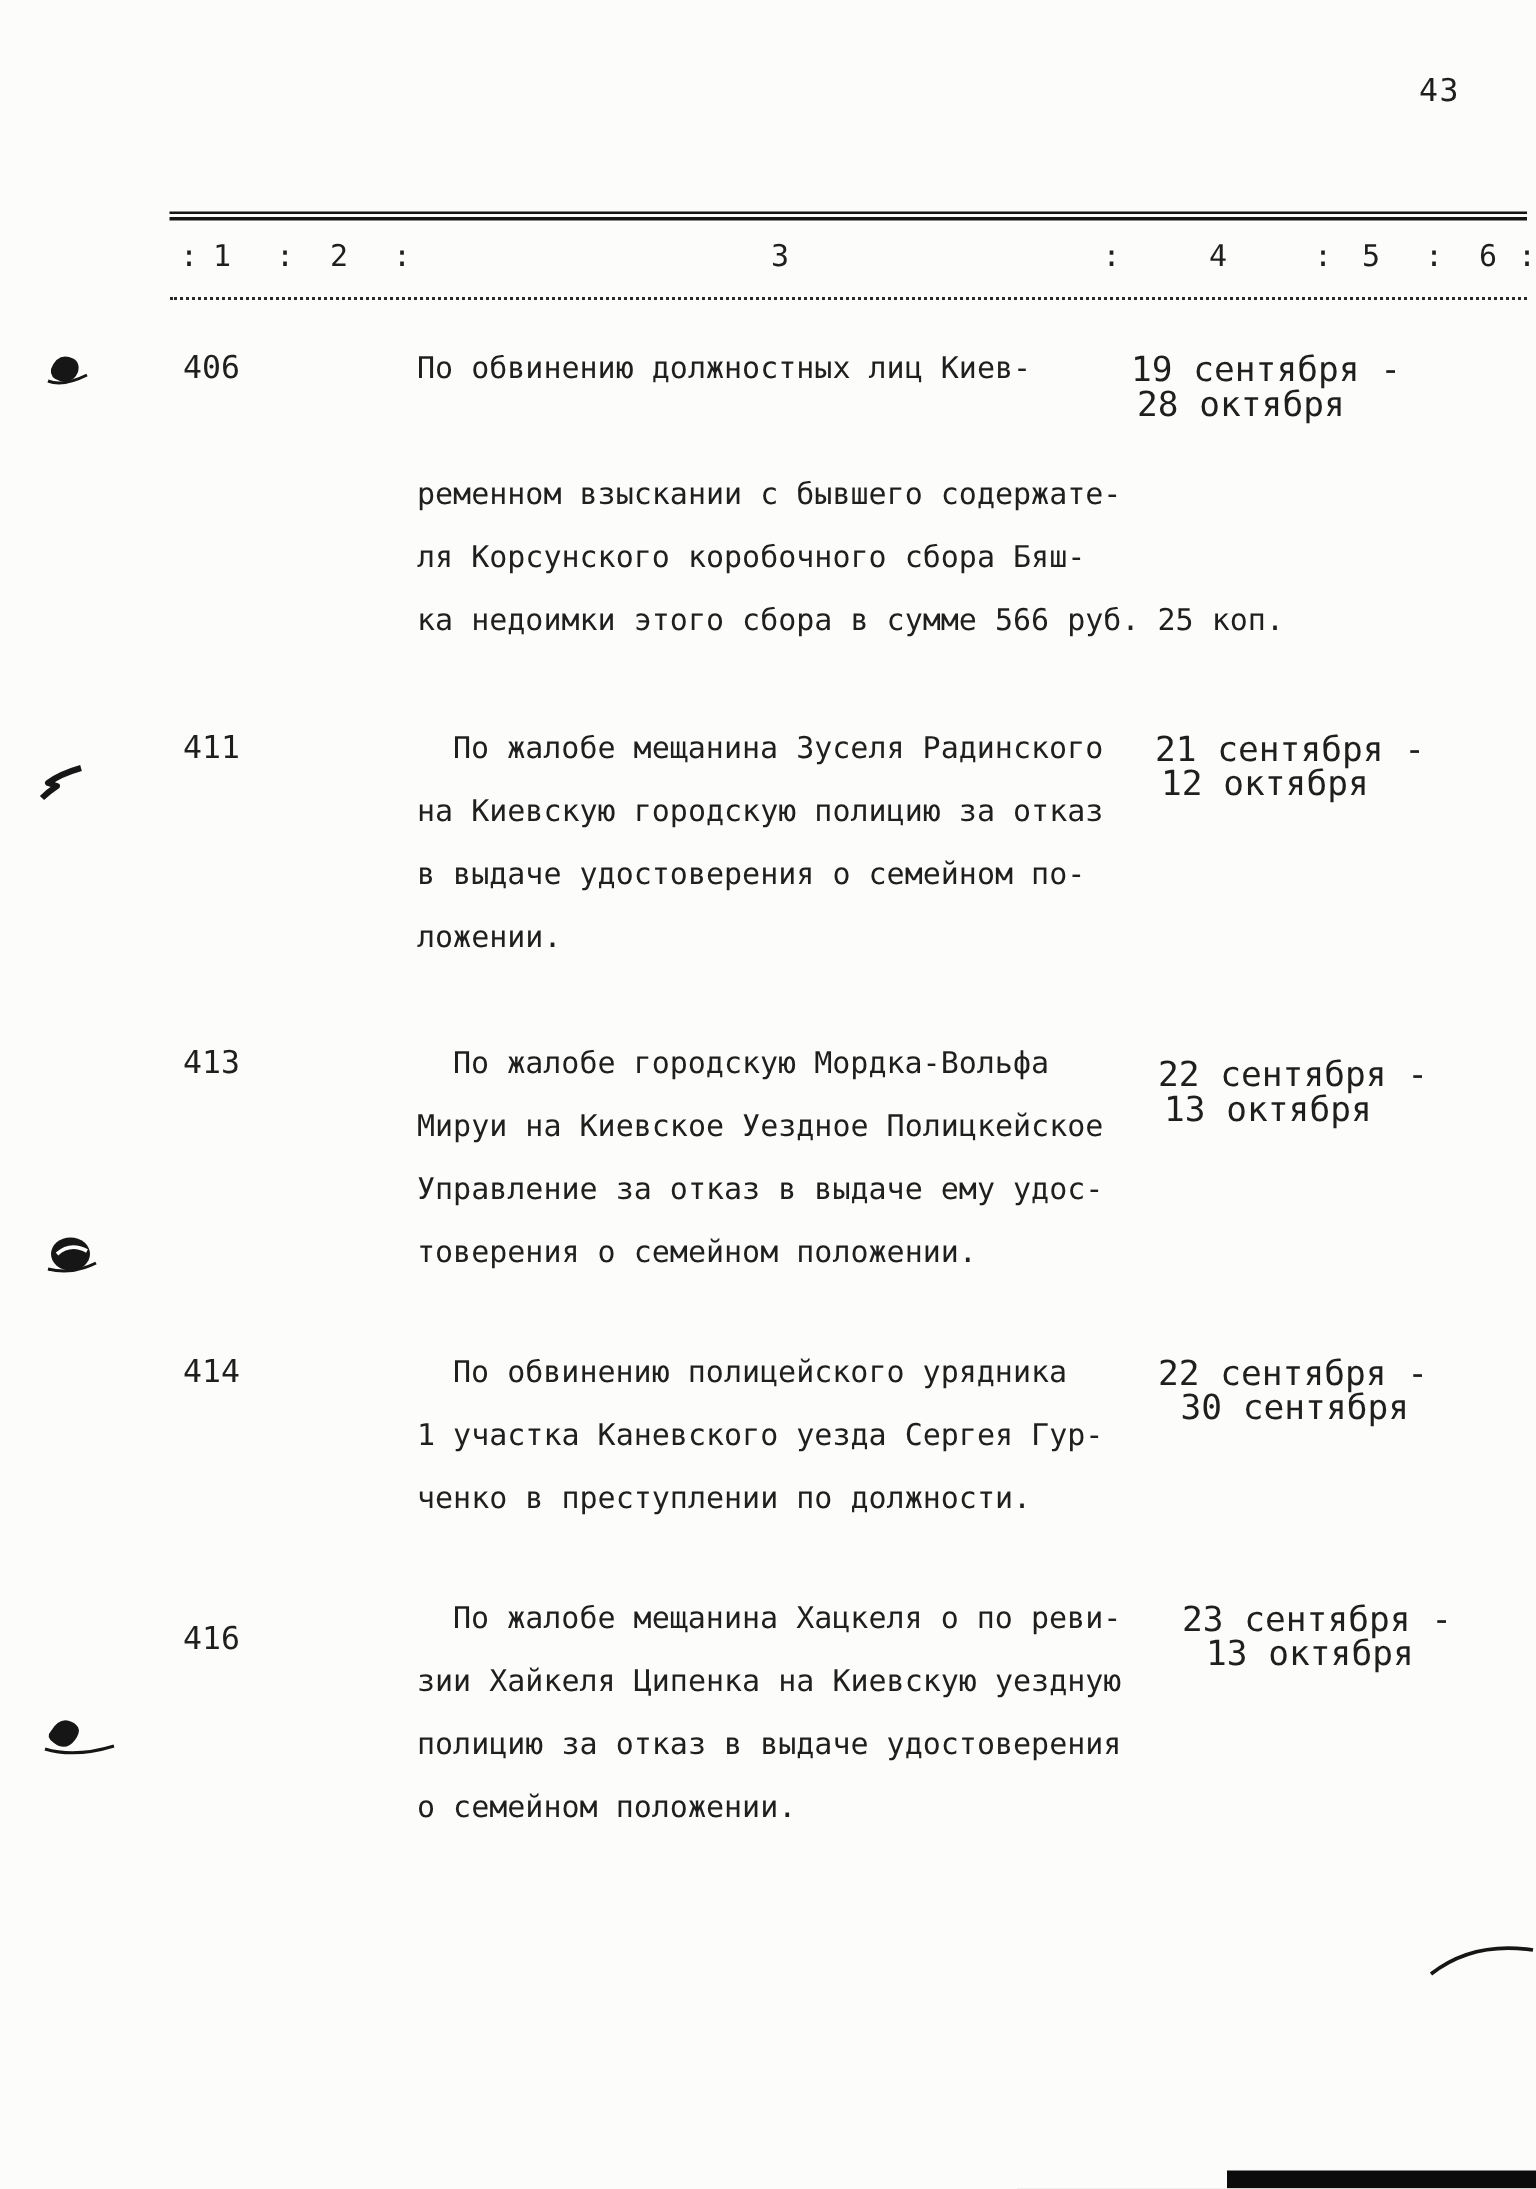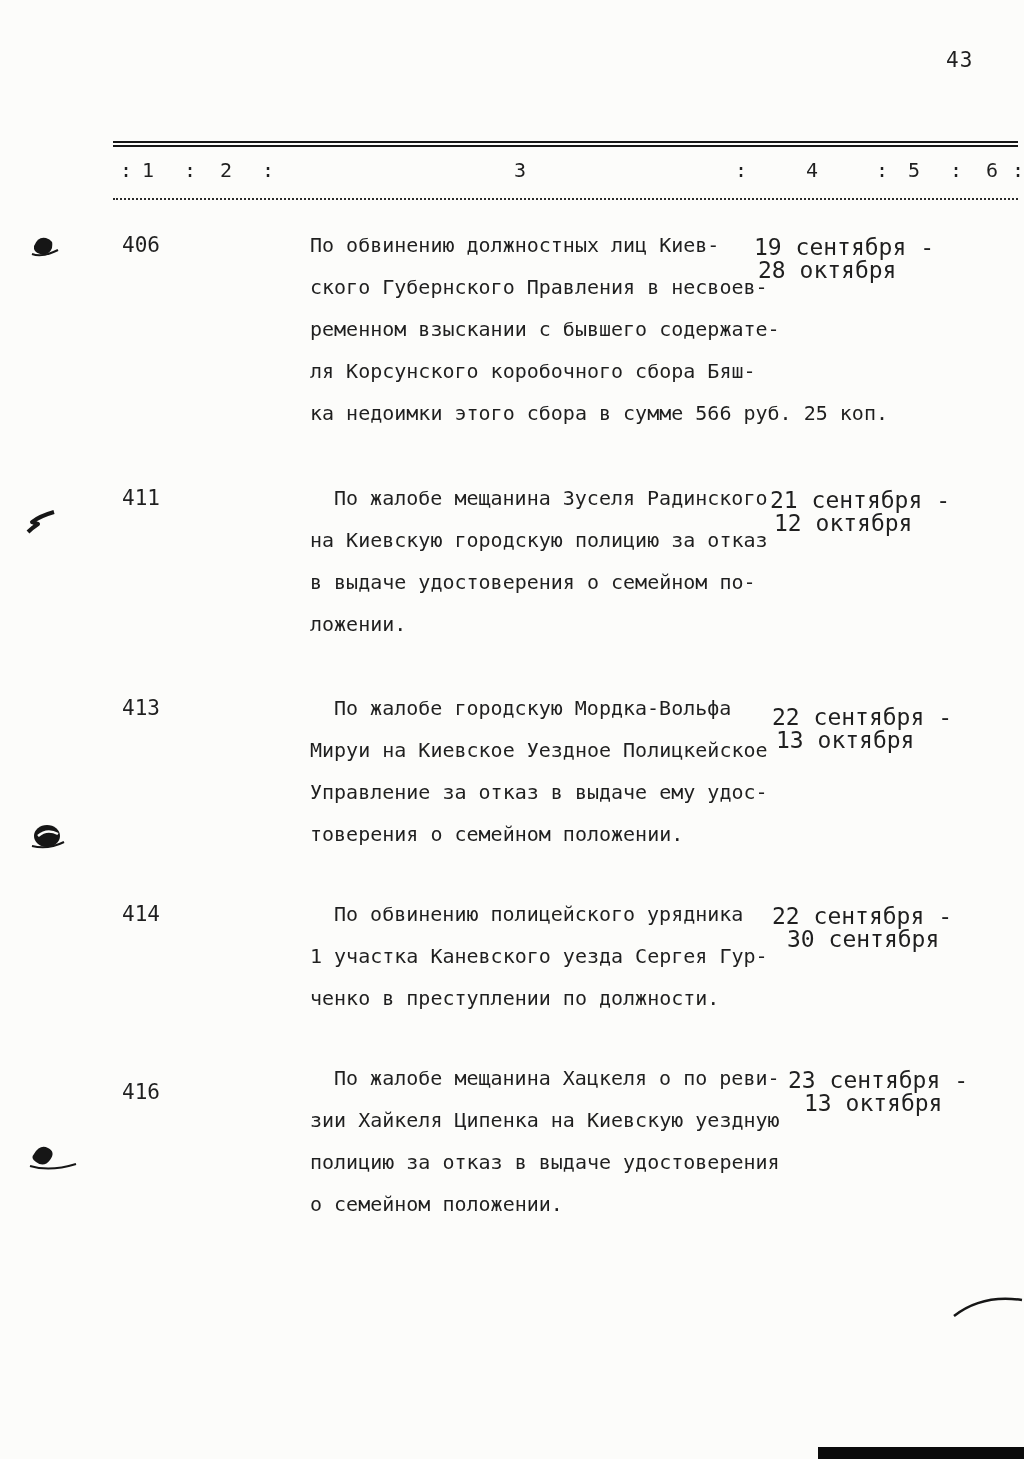--- a/index.html
+++ b/index.html
@@ -18,21 +18,21 @@
   .rule-top{
     position:absolute;left:113px;top:141px;width:905px;height:6px;
     background:linear-gradient(#161616 0 2px,transparent 2px 4px,#161616 4px 6px);
   }
   .rule-bottom{
     position:absolute;left:113px;top:198px;width:905px;height:0;
     border-top:2px dotted #2a2a2a;
   }
   .hcell{position:absolute;top:158px;font-size:20px;}
   .entry-no{font-size:21px;}
-  .bodyline{font-size:20px;margin-left:32px;}
+  .bodyline{font-size:20px;}
   .dateline{font-size:23px;}
   .inkmark{position:absolute;}
   .bottom-bar{
     position:absolute;left:818px;top:1447px;width:206px;height:12px;
     background:#0b0b0b;
   }
 </style>
 </head>
 <body>
 
@@ -52,21 +52,20 @@
   <span class="hcell" style="left:735px;">:</span>
   <span class="hcell" style="left:806px;">4</span>
   <span class="hcell" style="left:876px;">:</span>
   <span class="hcell" style="left:908px;">5</span>
   <span class="hcell" style="left:950px;">:</span>
   <span class="hcell" style="left:986px;">6</span>
   <span class="hcell" style="left:1012px;">:</span>
 
   <div class="abs entry-no" style="left:122px;top:233px;">406</div>
   <div class="abs bodyline" style="left:278px;top:233px;">По обвинению должностных лиц Киев-</div>
-  <div class="abs bodyline" style="left:278px;top:275px;">ского Губернского Правления в несвоев-</div>
   <div class="abs bodyline" style="left:278px;top:317px;">ременном взыскании с бывшего содержате-</div>
   <div class="abs bodyline" style="left:278px;top:359px;">ля Корсунского коробочного сбора Бяш-</div>
   <div class="abs bodyline" style="left:278px;top:401px;">ка недоимки этого сбора в сумме 566 руб. 25 коп.</div>
   <div class="abs dateline" style="left:754px;top:234px;">19 сентября -</div>
   <div class="abs dateline" style="left:758px;top:257px;">28 октября</div>
 
   <div class="abs entry-no" style="left:122px;top:486px;">411</div>
   <div class="abs bodyline" style="left:302px;top:486px;">По жалобе мещанина Зуселя Радинского</div>
   <div class="abs bodyline" style="left:278px;top:528px;">на Киевскую городскую полицию за отказ</div>
   <div class="abs bodyline" style="left:278px;top:570px;">в выдаче удостоверения о семейном по-</div>

